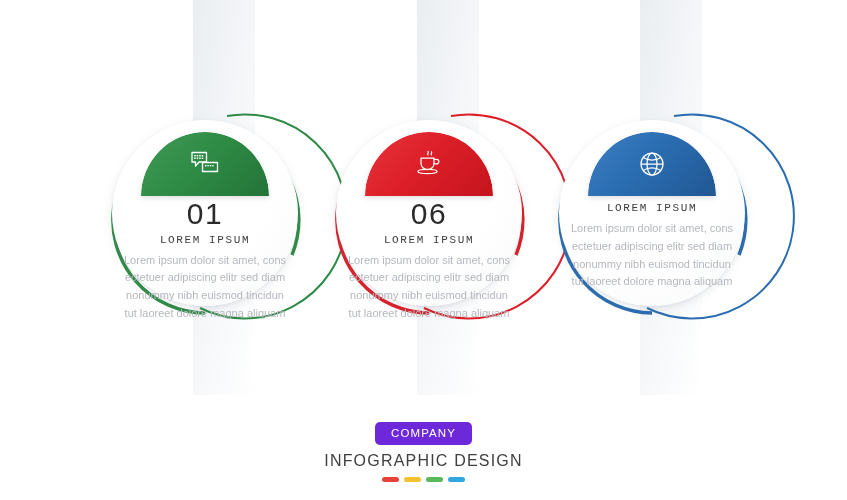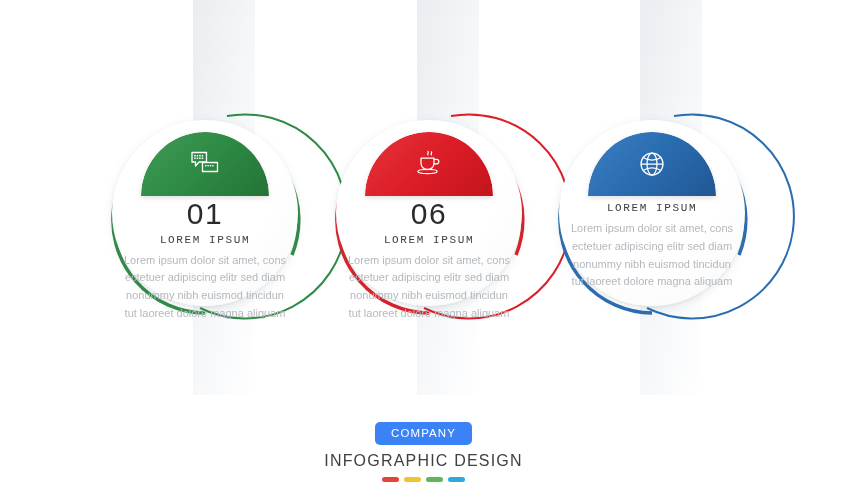--- a/index.html
+++ b/index.html
@@ -143,21 +143,21 @@
   
   .footer {
     position: absolute;
     left: 0;
     right: 0;
     top: 422px;
     text-align: center;
   }
   .badge {
     display: inline-block;
-    background: #3b82f6;
+    background: #6d28d9;
     color: #ffffff;
     font-size: 11.5px;
     letter-spacing: 1.1px;
     padding: 5px 16px 6px;
     border-radius: 5px;
     font-family: "Liberation Sans", sans-serif;
   }
   .tagline {
     margin-top: 7px;
     font-size: 16px;

